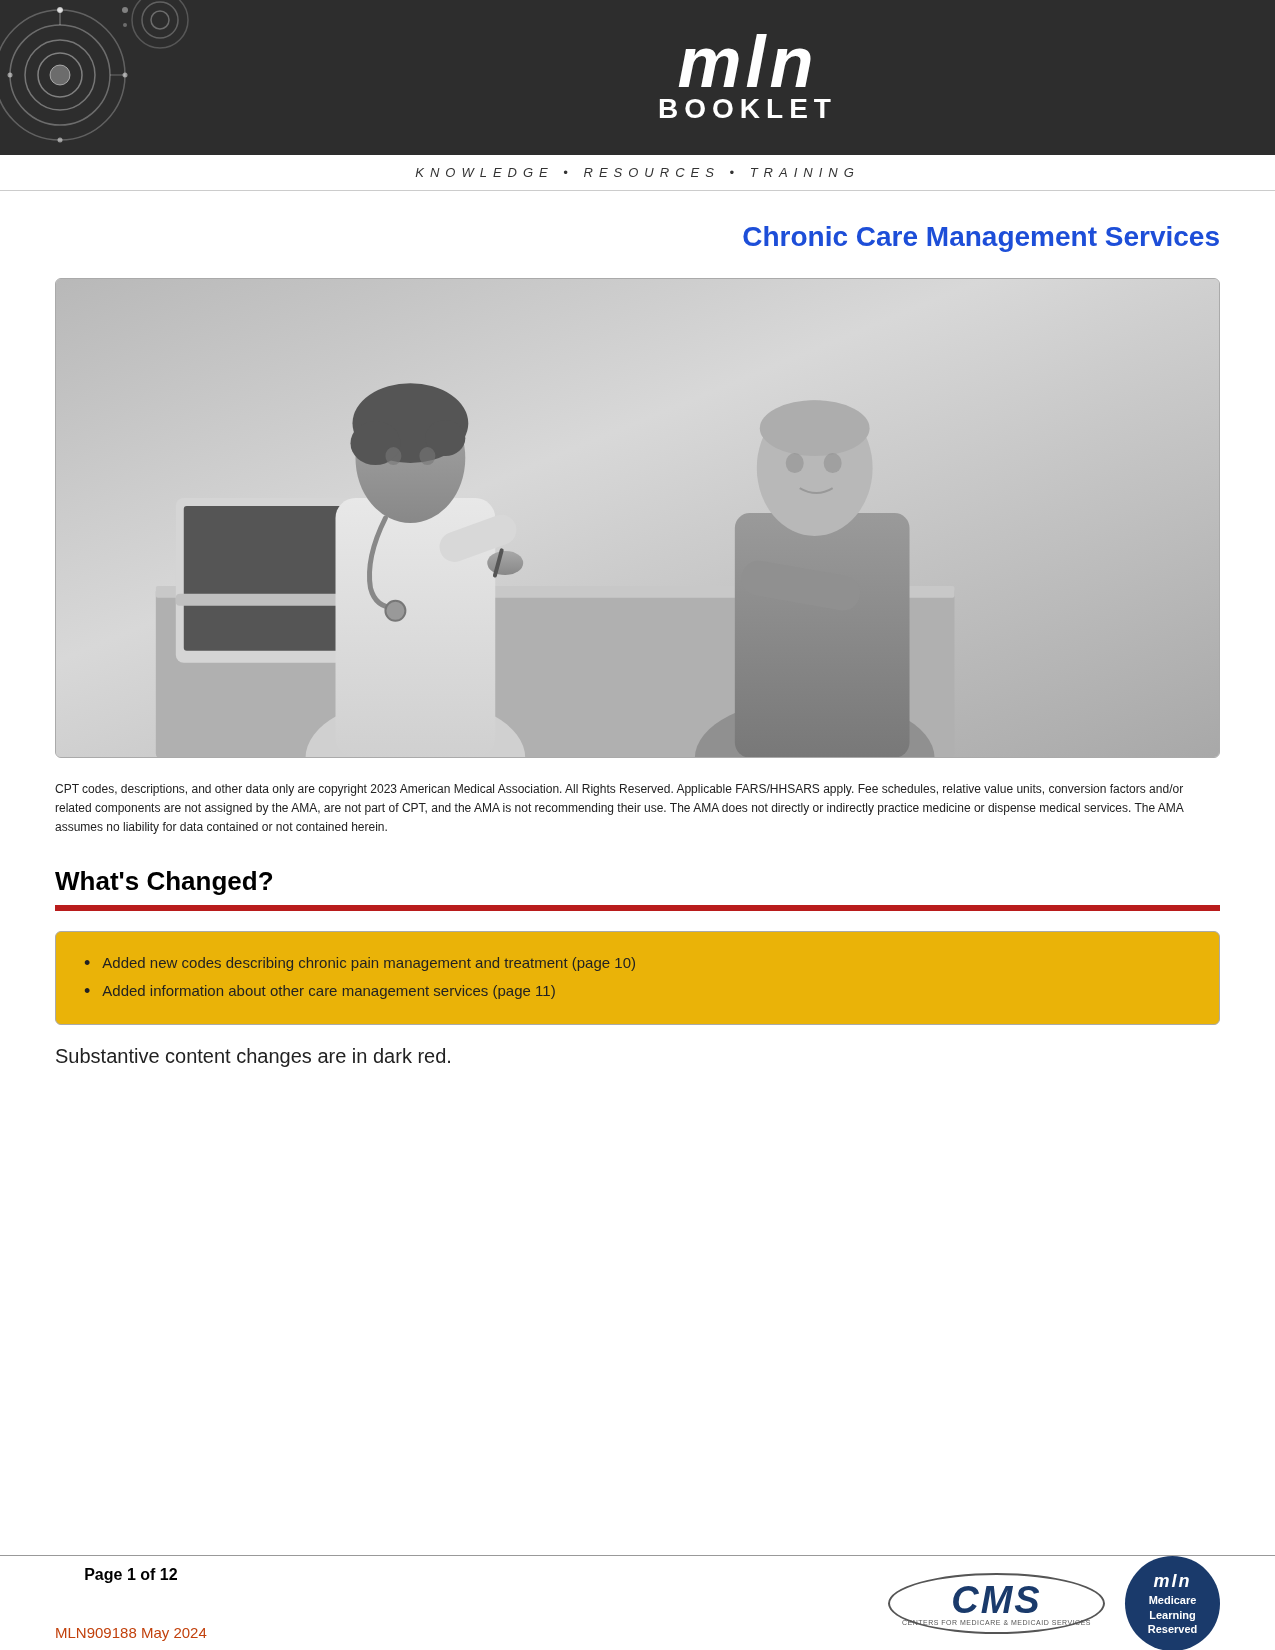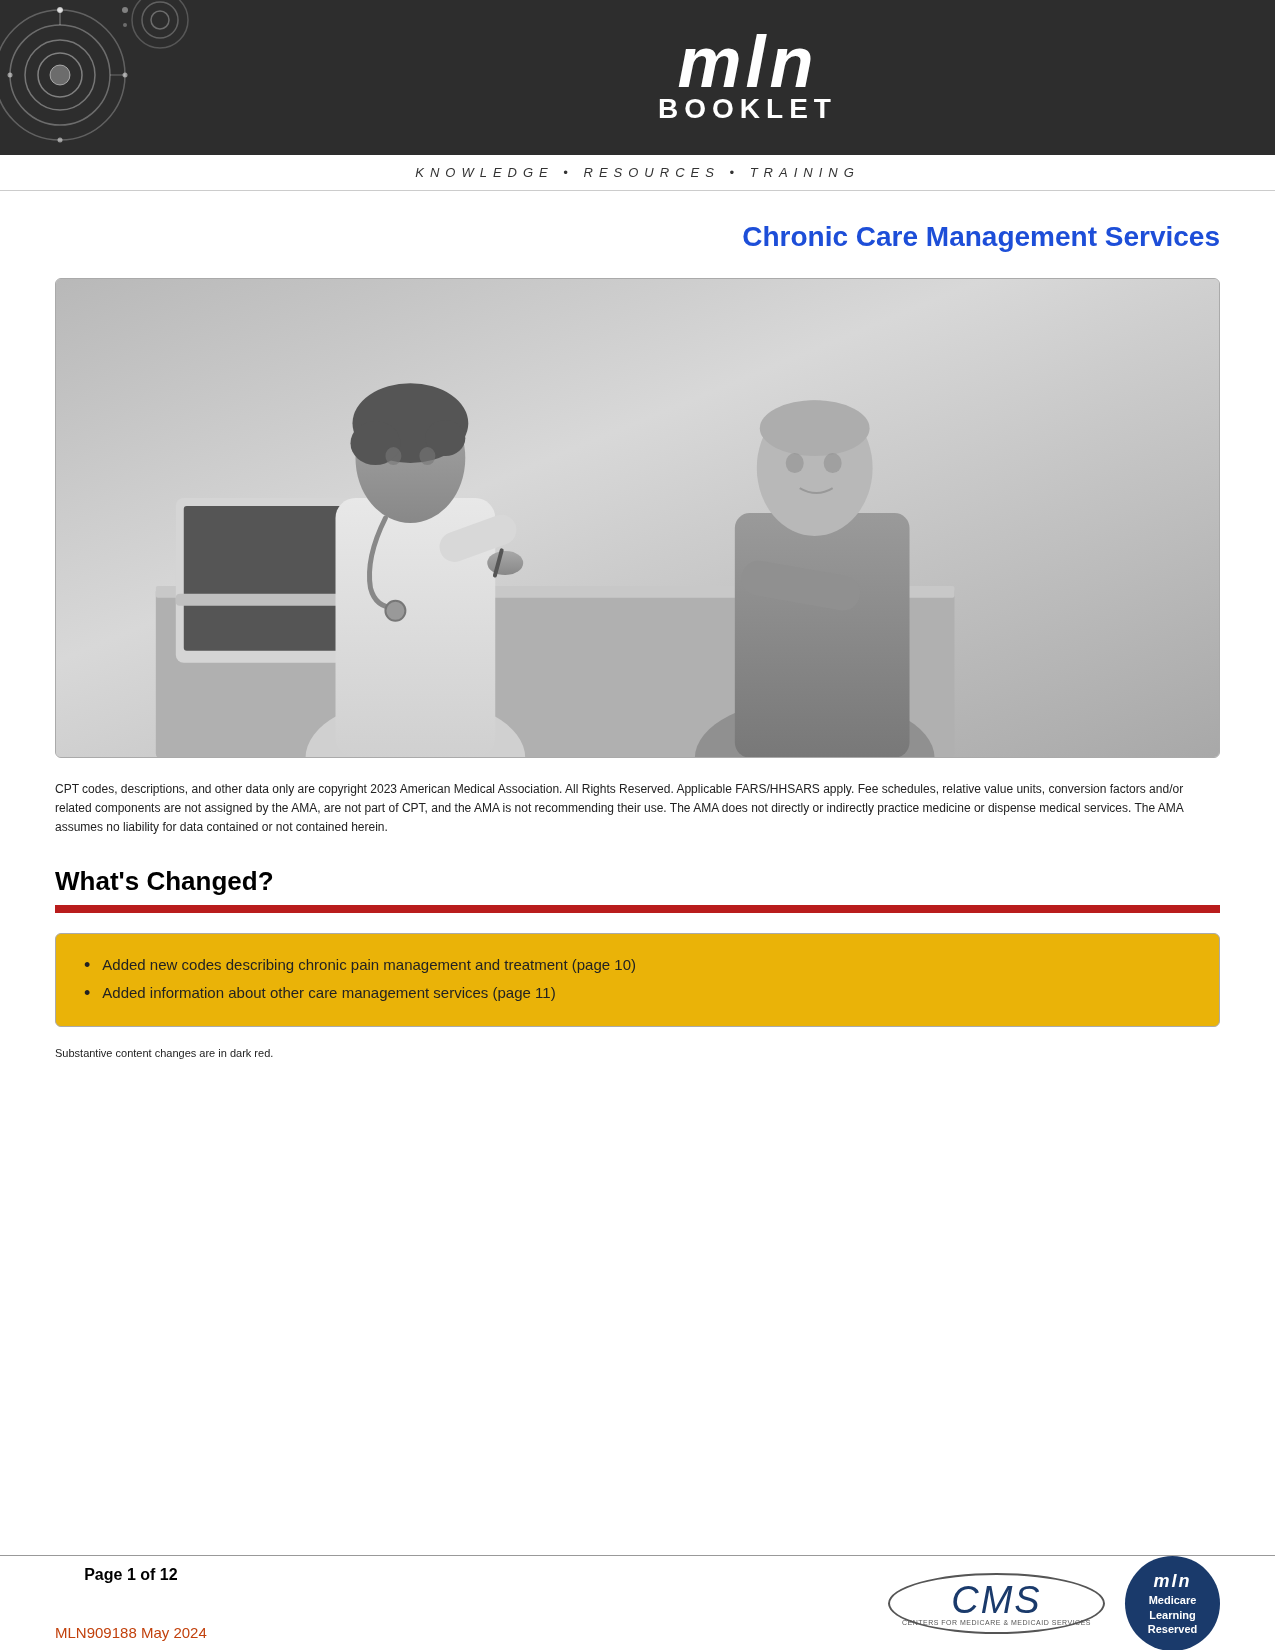--- a/index.html
+++ b/index.html
@@ -104,21 +104,21 @@
       line-height: 1.6;
       color: #222;
       margin-bottom: 28px;
     }
 
     
     .section-heading {
       font-size: 26px;
       font-weight: bold;
       color: #000;
-      border-bottom: 8px solid #b91c1c;
+      border-bottom: 6px solid #b91c1c;
       padding-bottom: 8px;
       margin-bottom: 20px;
     }
 
     
     .changes-box {
       border: 1px solid #aaa;
       border-radius: 6px;
       background: #eab308;
       padding: 18px 28px;
@@ -140,21 +140,21 @@
 
     .changes-box ul li::before {
       content: "•";
       font-size: 18px;
       margin-right: 12px;
       flex-shrink: 0;
       margin-top: -1px;
     }
 
     .substantive-note {
-      font-size: 11px;
+      font-size: 20px;
       color: #222;
       margin-bottom: 44px;
     }
 
     
     .footer {
       position: absolute;
       bottom: 0;
       left: 0;
       right: 0;
@@ -184,21 +184,21 @@
 
     .footer-logos {
       margin-left: auto;
       display: flex;
       align-items: center;
       gap: 20px;
     }
 
     .cms-logo-text {
       font-size: 38px;
-      font-weight: normal;
+      font-weight: bold;
       color: #1a3a6b;
       letter-spacing: 2px;
       line-height: 1;
       font-style: italic;
     }
 
     .cms-logo-sub {
       font-size: 7px;
       color: #555;
       letter-spacing: 0.5px;

